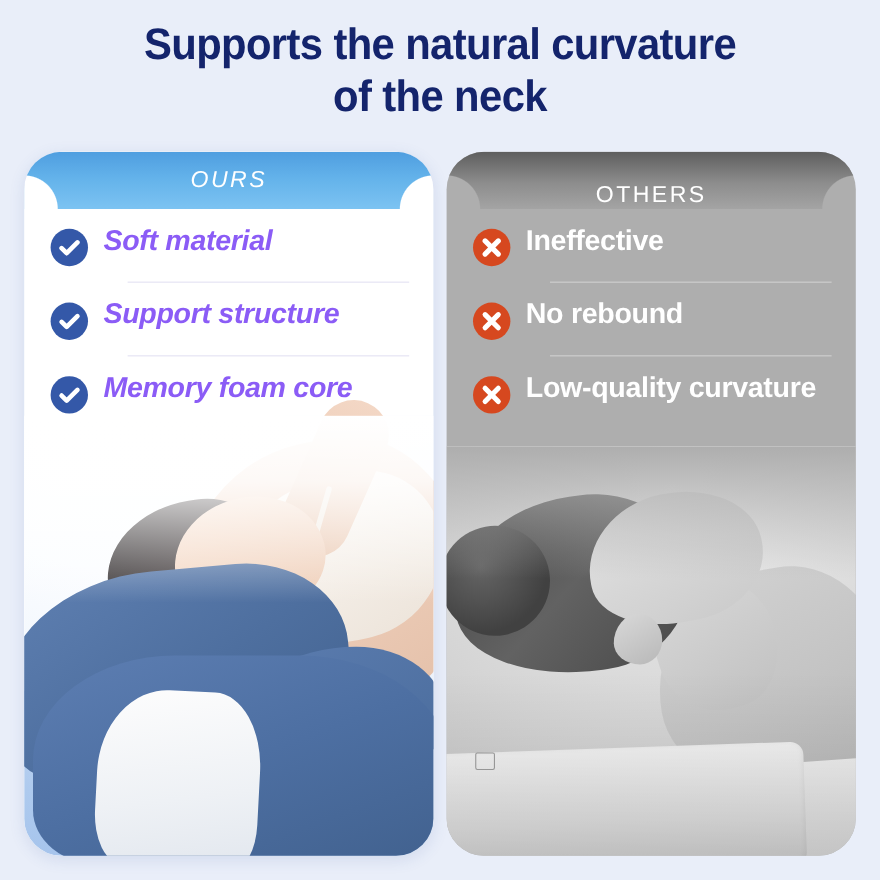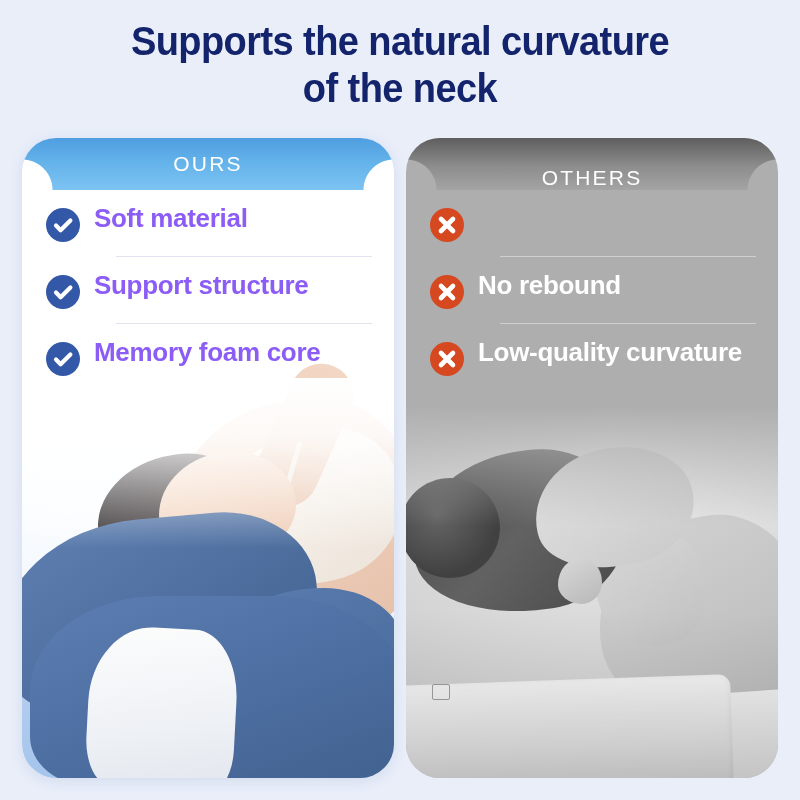--- a/index.html
+++ b/index.html
@@ -28,21 +28,21 @@
   
   #cards{
     position:absolute; left:0; top:138px; width:800px; height:648px;
   }
 
   .card{
     position:absolute; top:0; width:372px; height:640px;
     border-radius:34px; overflow:hidden;
   }
   #card-ours  { left:22px;  background:#ffffff;
-                box-shadow:0 3px 14px rgba(60,90,160,.13); }
+                box-shadow:0 3px 14px rgba(60,90,160,.13);font-style:italic; }
   #card-others{ left:406px; background:#aeaeae; }
 
   
   .photo{ position:absolute; left:0; bottom:0; width:100%; }
 
   
   #photo-ours{ height:400px; background:#ffffff; }
   #photo-ours .sky{
     position:absolute; inset:0;
     background:
@@ -332,20 +332,21 @@
 
       <div class="feature">
         <span class="badge cross">
           <svg viewBox="0 0 34 34">
               <g stroke="#ffffff" stroke-width="4.6" stroke-linecap="round">
             <line x1="11" y1="11" x2="23" y2="23"></line>
                 <line x1="23" y1="11" x2="11" y2="23"></line>
           </g>
             </svg>
         </span>
+        <span class="feature-label">Ineffective</span>
       </div>
       <div class="divider"></div>
 
       <div class="feature">
         <span class="badge cross">
           <svg viewBox="0 0 34 34">
               <g stroke="#ffffff" stroke-width="4.6" stroke-linecap="round">
             <line x1="11" y1="11" x2="23" y2="23"></line>
                 <line x1="23" y1="11" x2="11" y2="23"></line>
           </g>

